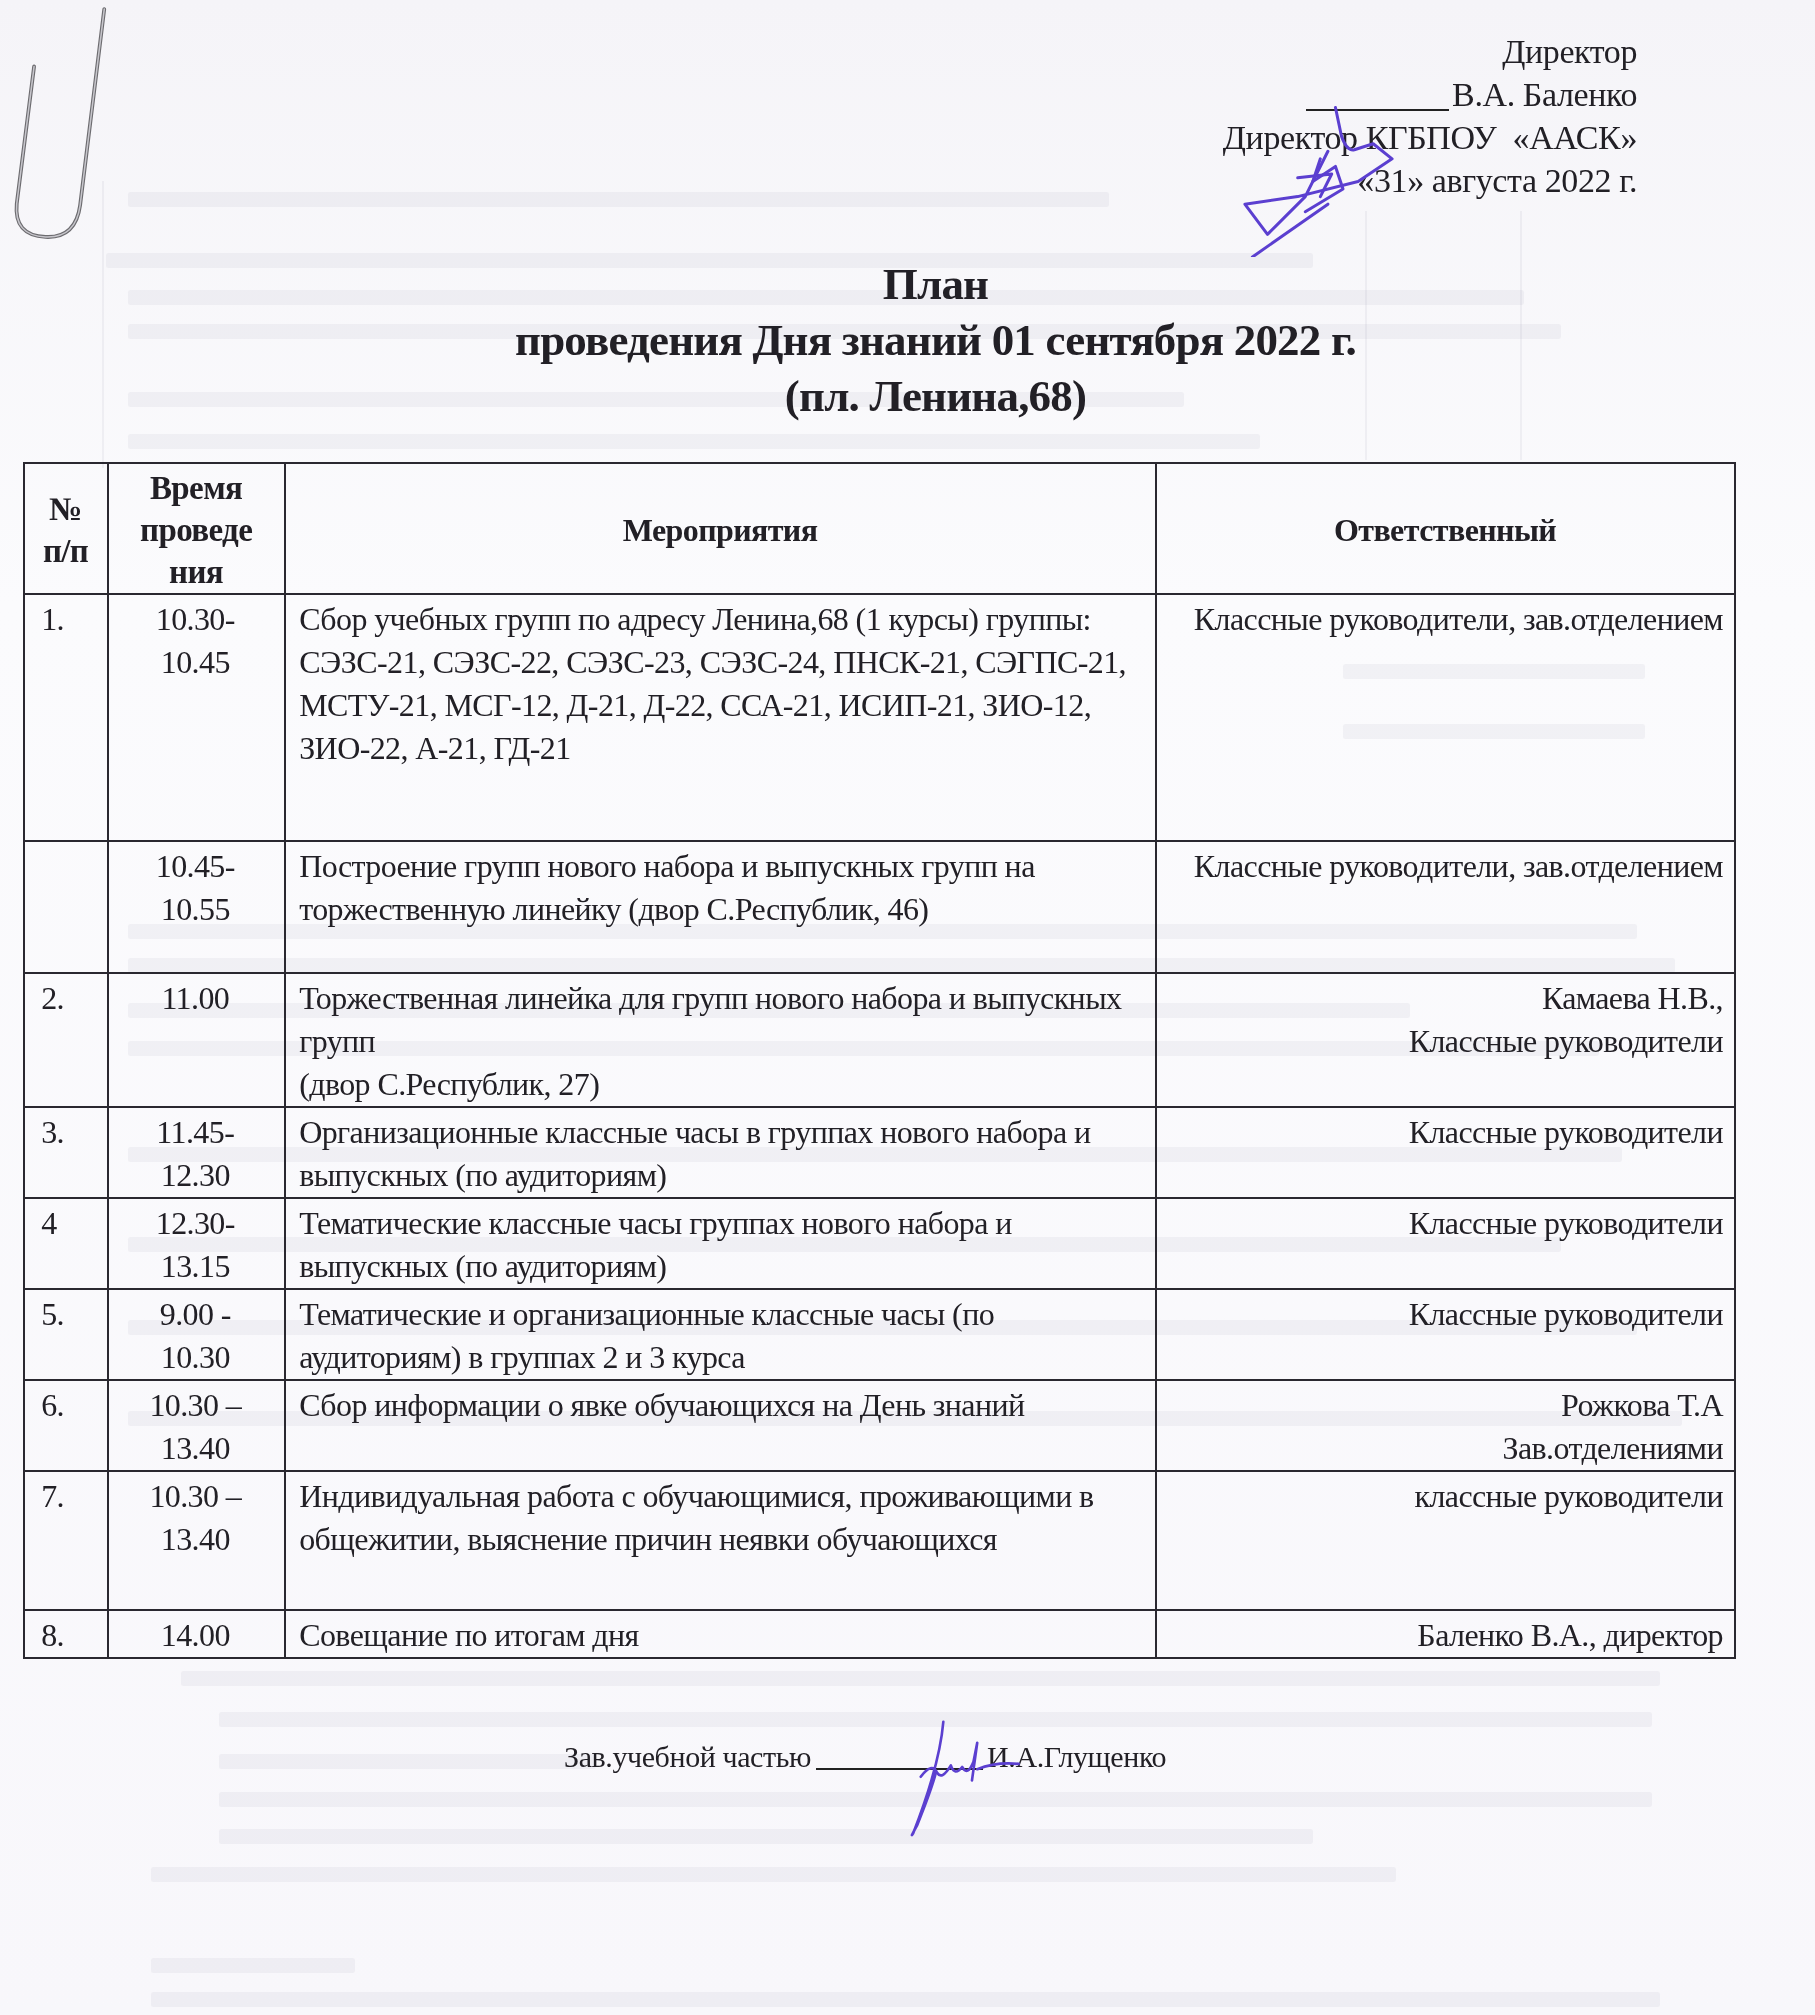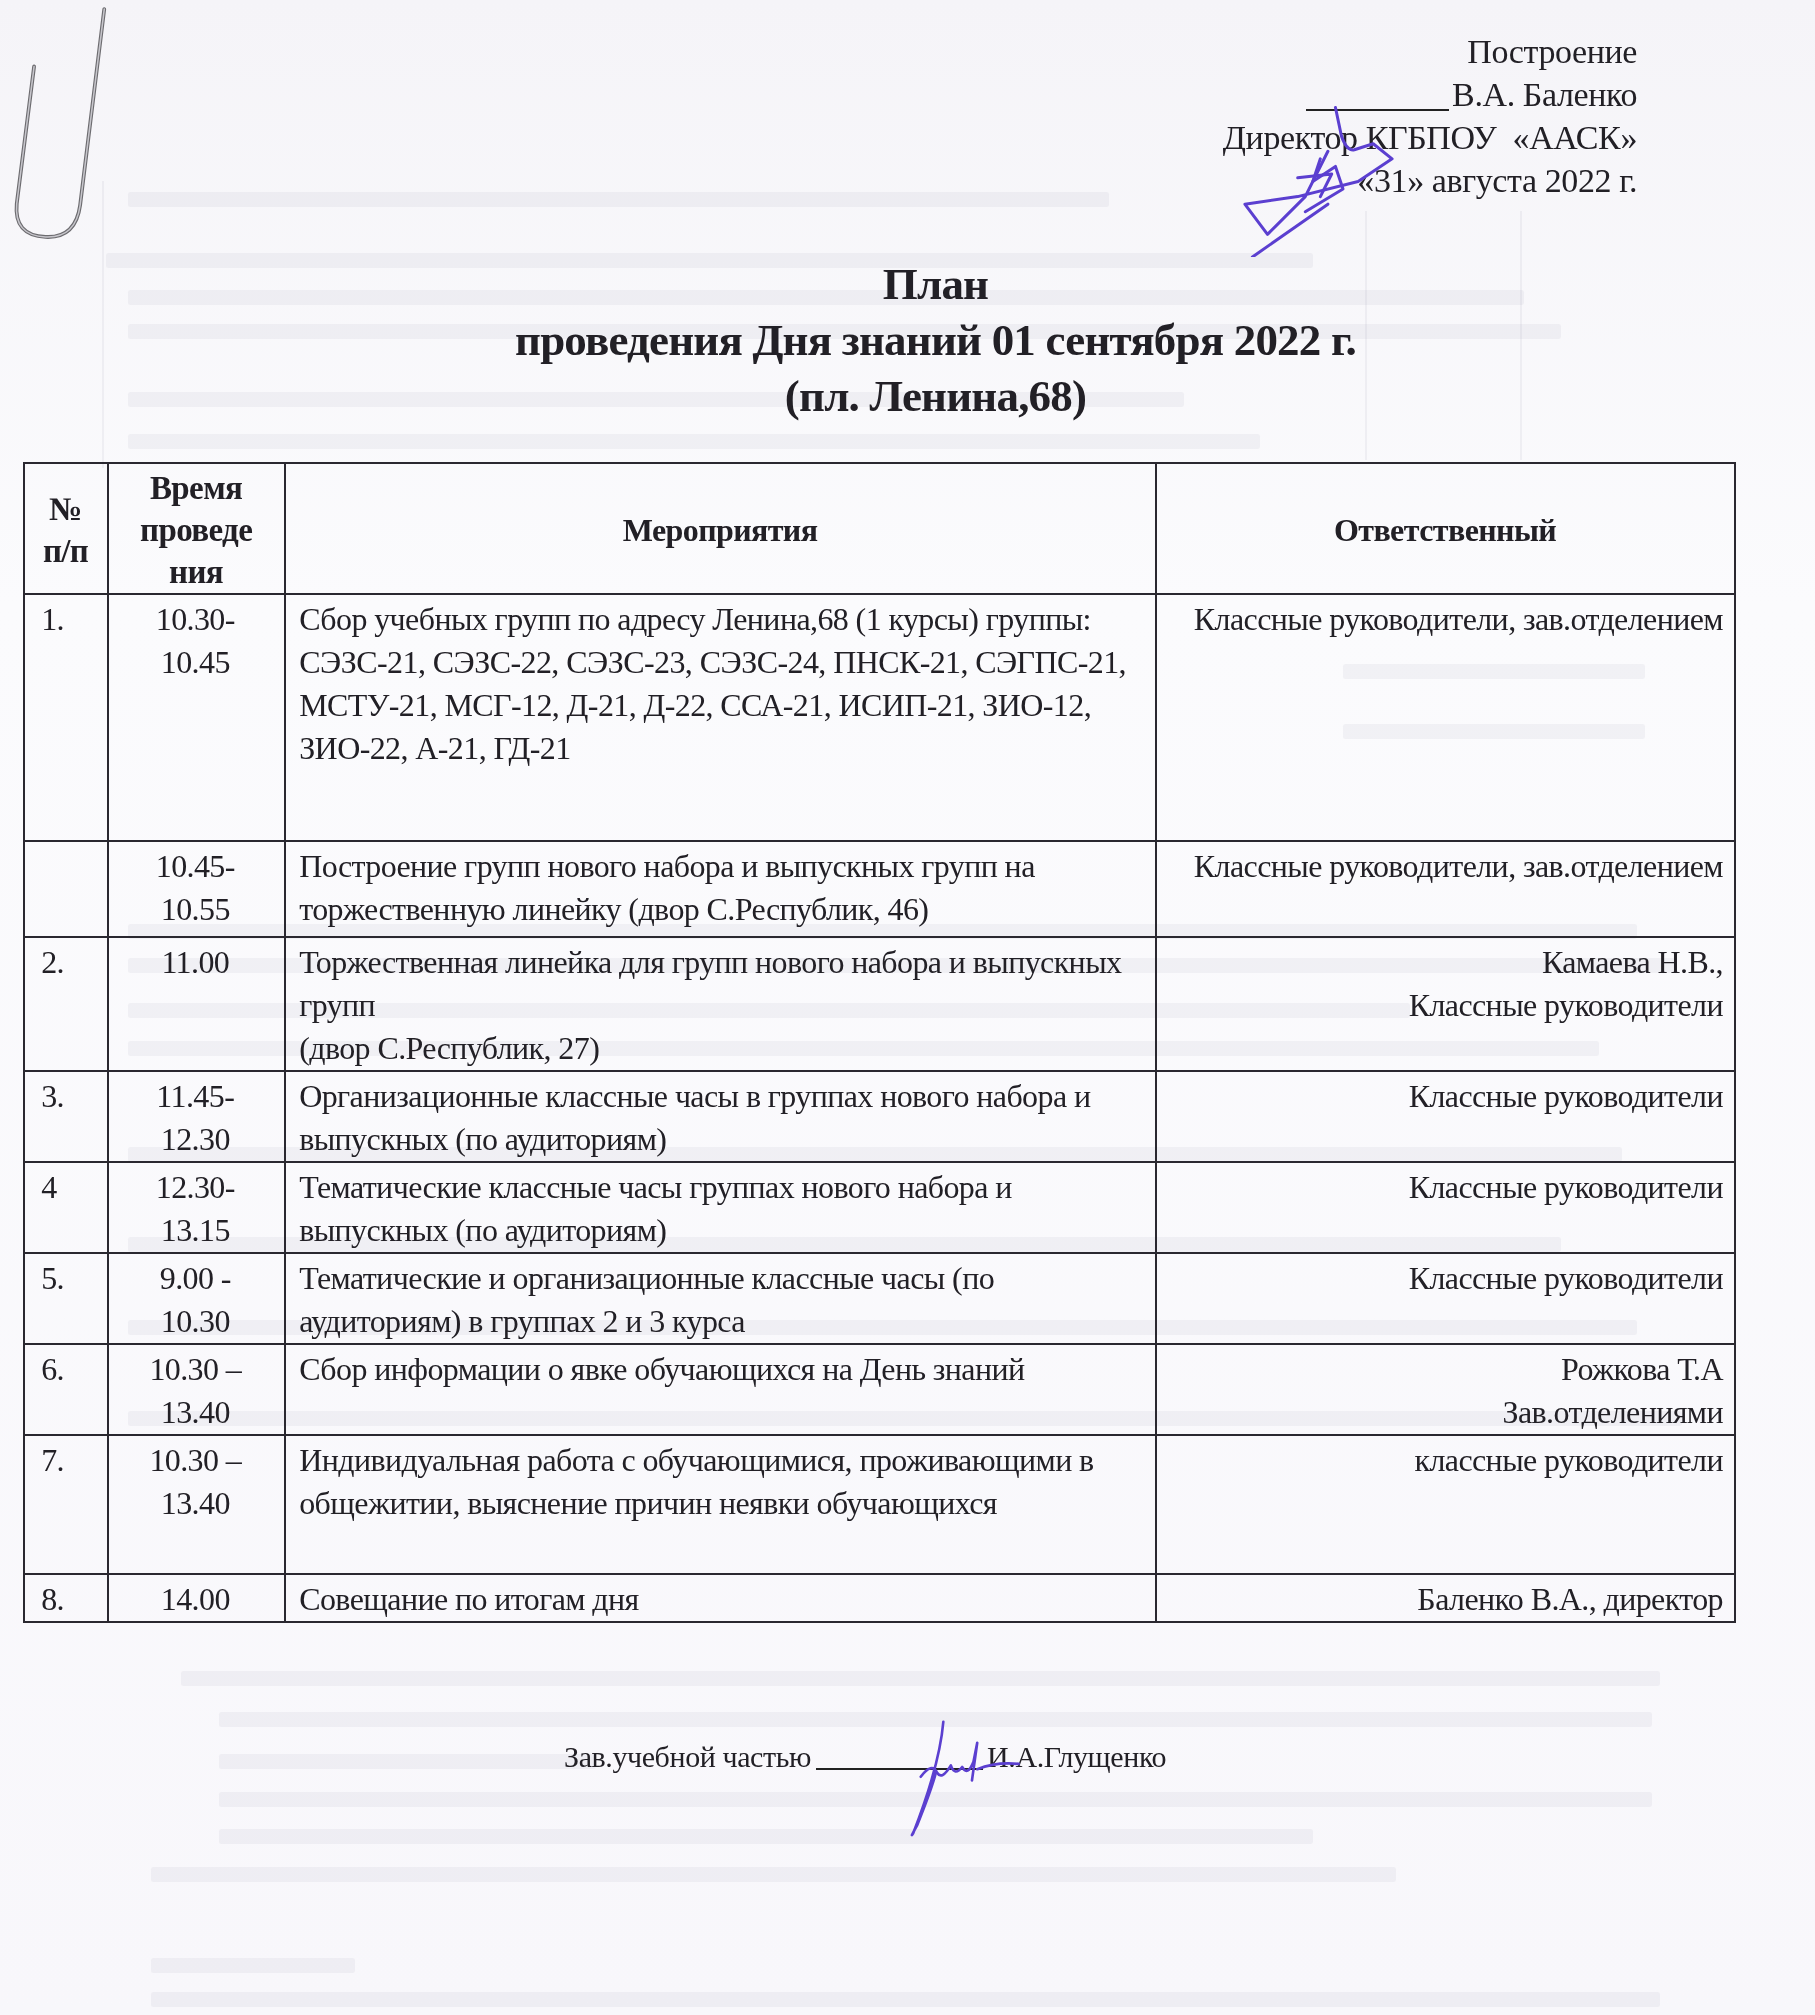--- a/index.html
+++ b/index.html
@@ -45,21 +45,21 @@
     border: 2.3px solid #2a2830; vertical-align: top; padding: 3px 10.6px 0 10.6px;
   }
   .plan-table th { font-weight: bold; vertical-align: middle; text-align: center; }
   .plan-table th.h-num, .plan-table th.h-time { font-size: 33px; line-height: 42px; }
   .plan-table td.c-num { text-align: left; padding-left: 16.6px; }
   .plan-table td.c-time { text-align: center; padding-left: 9px; }
   .plan-table td.c-resp { padding-left: 13.6px; text-align: right; }
   .plan-table td.c-event { padding-left: 13.6px; padding-right: 7.5px; }
   .col-num { width: 84px; } .col-time { width: 177px; } .col-event { width: 871px; } .col-resp { width: 579px; }
   .r-header { height: 129px; }
-  .r-1 { height: 247px; } .r-1b { height: 96px; } .r-2 { height: 133px; }
+  .r-1 { height: 247px; } .r-1b { height: 132px; } .r-2 { height: 133px; }
   .r-3 { height: 88px; } .r-4 { height: 91px; } .r-5 { height: 84px; }
   .r-6 { height: 84px; } .r-7 { height: 139px; } .r-8 { height: 46px; }
   .pre { white-space: pre-line; }
 
   
   .footer-sign {
     position: absolute; left: 564px; top: 1735px; font-size: 30px; line-height: 43px; white-space: nowrap;
     letter-spacing: -0.4px;
   }
   .footer-sign .blank { display: inline-block; width: 167px; border-bottom: 2.3px solid #222; margin: 0 4.5px; vertical-align: -3px; }
@@ -103,21 +103,21 @@
   <div class="ghost-v" style="left:1520px;top:211px;height:249px;"></div>
   <div class="ghost-v" style="left:102px;top:181px;height:287px;"></div>
 </div>
 
 <svg class="clip" width="121" height="249" viewBox="0 0 160 330">
   <path d="M45 88 L22 270 Q18 312 60 314 Q100 316 106 272 L138 12" fill="none" stroke="#6d6c70" stroke-width="5" stroke-linecap="round"></path>
   <path d="M45 88 L22 270 Q18 312 60 314 Q100 316 106 272 L138 12" fill="none" stroke="#c7c6cc" stroke-width="2" stroke-linecap="round"></path>
 </svg>
 
 <div class="approve">
-  <span class="line">Построение</span>
+  <span class="line">Директор</span>
   <span class="line"><span class="sig-underline"></span><span>В.А. Баленко</span></span>
   <span class="line">Директор КГБПОУ  «ААСК»</span>
   <span class="line">«31» августа 2022 г.</span>
 </div>
 
 <svg class="ink" style="left:1207px;top:106px;" width="272" height="151" viewBox="0 0 360 200">
   <g fill="none" stroke="#5b3fd0" stroke-width="4" stroke-linecap="round" stroke-linejoin="round">
     <path d="M170 2 L178 40 Q185 60 195 58 L220 50 L245 70 L200 100 L120 120 L50 130 L80 170 L130 120 L160 60"></path>
     <path d="M150 70 L140 100 L170 80 L180 110 L130 140"></path>
     <path d="M120 95 L165 90 L150 120"></path>

